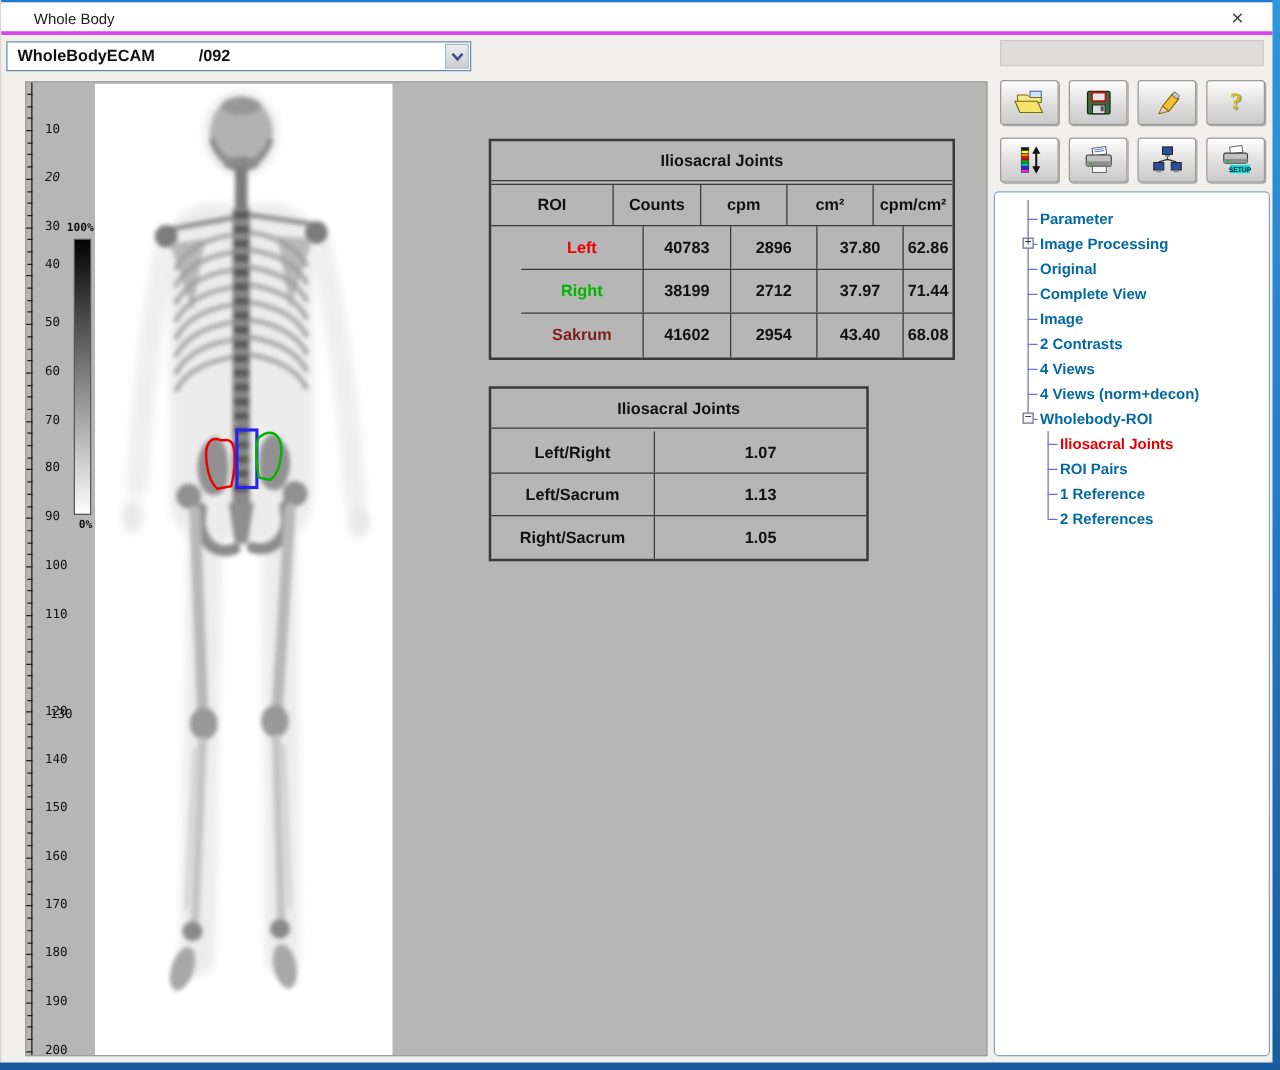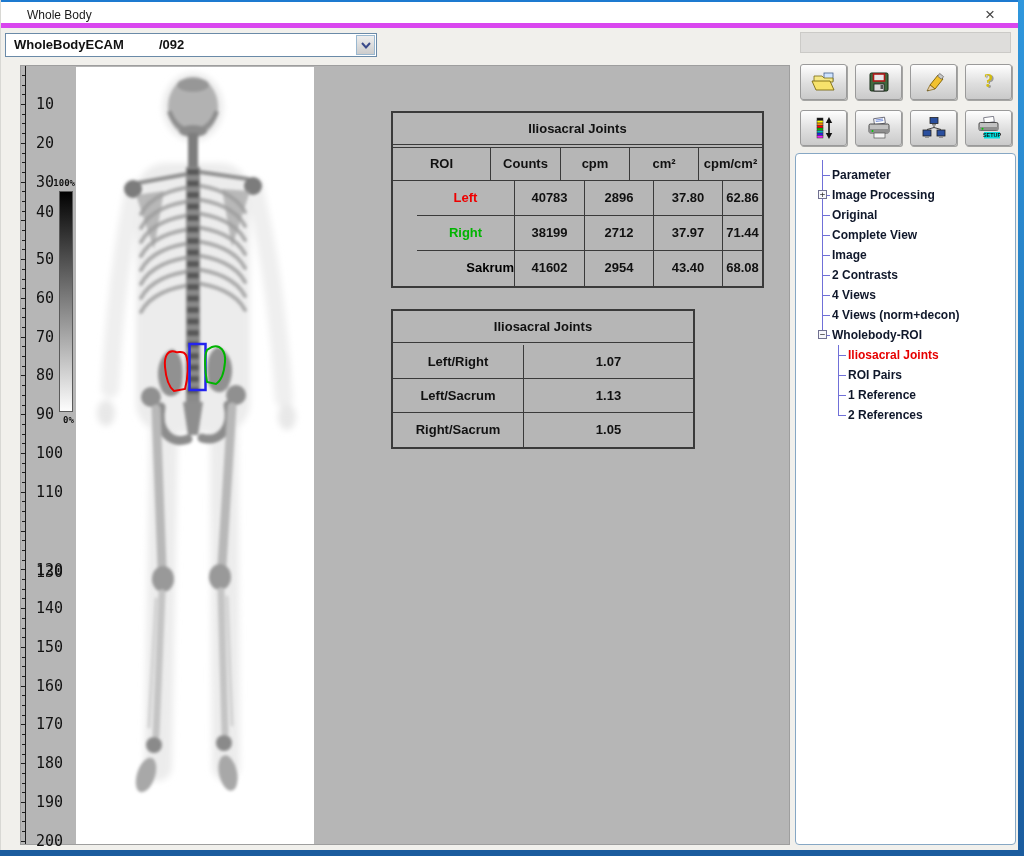--- a/index.html
+++ b/index.html
@@ -7,39 +7,39 @@
   #window{
     position:relative;width:1024px;height:856px;overflow:hidden;
     background:#f1f0ec;font-family:"Liberation Sans",sans-serif;
   }
   
   .wb-top{position:absolute;left:0;top:0;width:1024px;height:2px;background:#1d7ad0;}
   .wb-right{position:absolute;right:0;top:0;width:6px;height:856px;background:linear-gradient(180deg,#2f97dd,#1b5c9e);}
   .wb-bottom{position:absolute;left:0;bottom:0;width:1024px;height:6px;background:#1b5c9e;}
   .wb-left{position:absolute;left:0;top:0;width:1px;height:856px;background:#d8d8d4;}
 
-  #titlebar{position:absolute;left:1px;top:2px;width:1017px;height:26px;background:#ffffff;border-bottom:5px solid #d946ef;}
+  #titlebar{position:absolute;left:1px;top:2px;width:1017px;height:26px;background:#ffffff;border-bottom:3px solid #d946ef;}
   #title-text{position:absolute;left:26px;top:6px;font-size:12px;color:#1a1a1a;}
   #close-btn{position:absolute;right:14px;top:2px;width:28px;height:22px;text-align:center;font-size:17px;line-height:22px;color:#444;cursor:default;}
 
   
   #combo{position:absolute;left:5px;top:33px;width:372px;height:24px;background:#fff;border:1px solid #6a8aa8;}
   #combo .val{position:absolute;left:8px;top:3px;font-size:13px;font-weight:bold;color:#111;}
   #combo .sfx{position:absolute;left:153px;top:3px;font-size:13px;font-weight:bold;color:#111;}
   #combo-arrow{position:absolute;right:1px;top:1px;width:19px;height:20px;background:linear-gradient(#eee,#ccc);border:1px solid #9ab8d0;display:flex;align-items:center;justify-content:center;}
 
   
   #panel{position:absolute;left:20px;top:65px;width:770px;height:780px;background:#b6b6b6;border:1px solid #9e9e9e;}
 
   
   #ruler{position:absolute;left:0;top:0;width:55px;height:778px;}
   #ruler-line{position:absolute;left:4px;top:0;width:1px;height:778px;background:#1d1d1d;}
   #ruler .tick{position:absolute;left:1px;width:4px;height:1px;background:#1d1d1d;}
   #ruler .tick.major{left:0;width:5px;}
-  #ruler .rlabel{position:absolute;left:15px;width:26px;height:10px;line-height:10px;font-family:"DejaVu Sans Mono",monospace;font-size:15px;color:#111;}
+  #ruler .rlabel{position:absolute;left:15px;width:26px;height:10px;line-height:10px;font-family:"DejaVu Sans Mono",monospace;font-size:10px;color:#111;}
 
   
   #colorbar{position:absolute;left:38px;top:125px;width:14px;height:221px;background:linear-gradient(180deg,#020202,#fdfdfd);border:1px solid #5a5a5a;}
   #cb-top{position:absolute;left:14px;width:40px;top:112px;text-align:right;font-family:"DejaVu Sans Mono",monospace;font-size:9px;font-weight:bold;color:#111;}
   #cb-bottom{position:absolute;left:42px;top:349px;font-family:"DejaVu Sans Mono",monospace;font-size:9px;font-weight:bold;color:#111;}
 
   
   #scan{position:absolute;left:55px;top:1px;width:238px;height:777px;background:#ffffff;}
 
   
@@ -60,21 +60,21 @@
   
   #tb-blank{position:absolute;left:800px;top:32px;width:211px;height:21px;background:#dedddb;border:1px solid #cbcac7;}
   .tbtn{position:absolute;width:47px;height:36px;border:1px solid #9a9a9a;border-radius:3px;
     background:linear-gradient(180deg,#fefefe,#dedede 55%,#cacaca);
     box-shadow:1px 1px 0 rgba(90,90,90,.5);display:flex;align-items:center;justify-content:center;cursor:default;}
 
   
   #tree{position:absolute;left:795px;top:153px;width:221px;height:692px;background:#fff;border:1px solid #86a7c4;border-radius:4px;}
   #tree .vline{position:absolute;width:1px;background:#7070d8;}
   #tree .hline{position:absolute;height:1px;background:#7070d8;}
-  #tree .titem{position:absolute;height:18px;line-height:18px;font-size:12px;font-weight:bold;color:#0f172a;white-space:nowrap;cursor:default;}
+  #tree .titem{position:absolute;height:18px;line-height:18px;font-size:12px;font-weight:bold;color:#0369a1;white-space:nowrap;cursor:default;}
   #tree .titem.sel{color:#e60000;}
   #tree .expbox{position:absolute;left:22px;width:9px;height:9px;background:#f6f6fa;border:1px solid #707090;
     font-family:"DejaVu Sans Mono",monospace;font-size:9px;line-height:7px;text-align:center;color:#333;}
 </style>
 </head>
 <body>
 
 <div id="window">
   <div class="wb-top"></div>
   <div class="wb-left"></div>
@@ -99,21 +99,21 @@
       <div id="ruler-line"></div>
     <div class="tick" style="top: 8.9px;"></div>
         <div class="tick" style="top: 18.6px;"></div>
         <div class="tick" style="top: 28.3px;"></div>
         <div class="tick major" style="top: 38px;"></div>
         <div class="rlabel" style="top: 33px;">10</div>
         <div class="tick" style="top: 47.7px;"></div>
         <div class="tick" style="top: 57.4px;"></div>
         <div class="tick" style="top: 67.1px;"></div>
         <div class="tick major" style="top: 76.8px;"></div>
-        <div class="rlabel" style="top: 71.8px;">20</div>
+        <div class="rlabel" style="top: 71.8px; font-style: italic;">20</div>
         <div class="tick" style="top: 86.5px;"></div>
         <div class="tick" style="top: 96.1px;"></div>
         <div class="tick" style="top: 105.8px;"></div>
         <div class="tick major" style="top: 115.5px;"></div>
         <div class="rlabel" style="top: 110.5px;">30</div>
         <div class="tick" style="top: 125.2px;"></div>
         <div class="tick" style="top: 134.9px;"></div>
         <div class="tick" style="top: 144.6px;"></div>
         <div class="tick major" style="top: 154.3px;"></div>
         <div class="rlabel" style="top: 141px;">40</div>
@@ -323,21 +323,21 @@
             <div class="cell">62.86</div>
           </div>
           <div class="t-row">
             <div class="cell first" style="color: rgb(0, 180, 0);">Right</div>
             <div class="cell">38199</div>
             <div class="cell">2712</div>
             <div class="cell">37.97</div>
             <div class="cell">71.44</div>
           </div>
           <div class="t-row">
-            <div class="cell first" style="color: #000000; text-align: right;">Sakrum</div>
+            <div class="cell first" style="color: #7f1d1d;">Sakrum</div>
             <div class="cell">41602</div>
             <div class="cell">2954</div>
             <div class="cell">43.40</div>
             <div class="cell">68.08</div>
           </div>
         </div>
     </div>
 
     <div id="table2" class="dtable">
       <div class="t-title">Iliosacral Joints</div>

